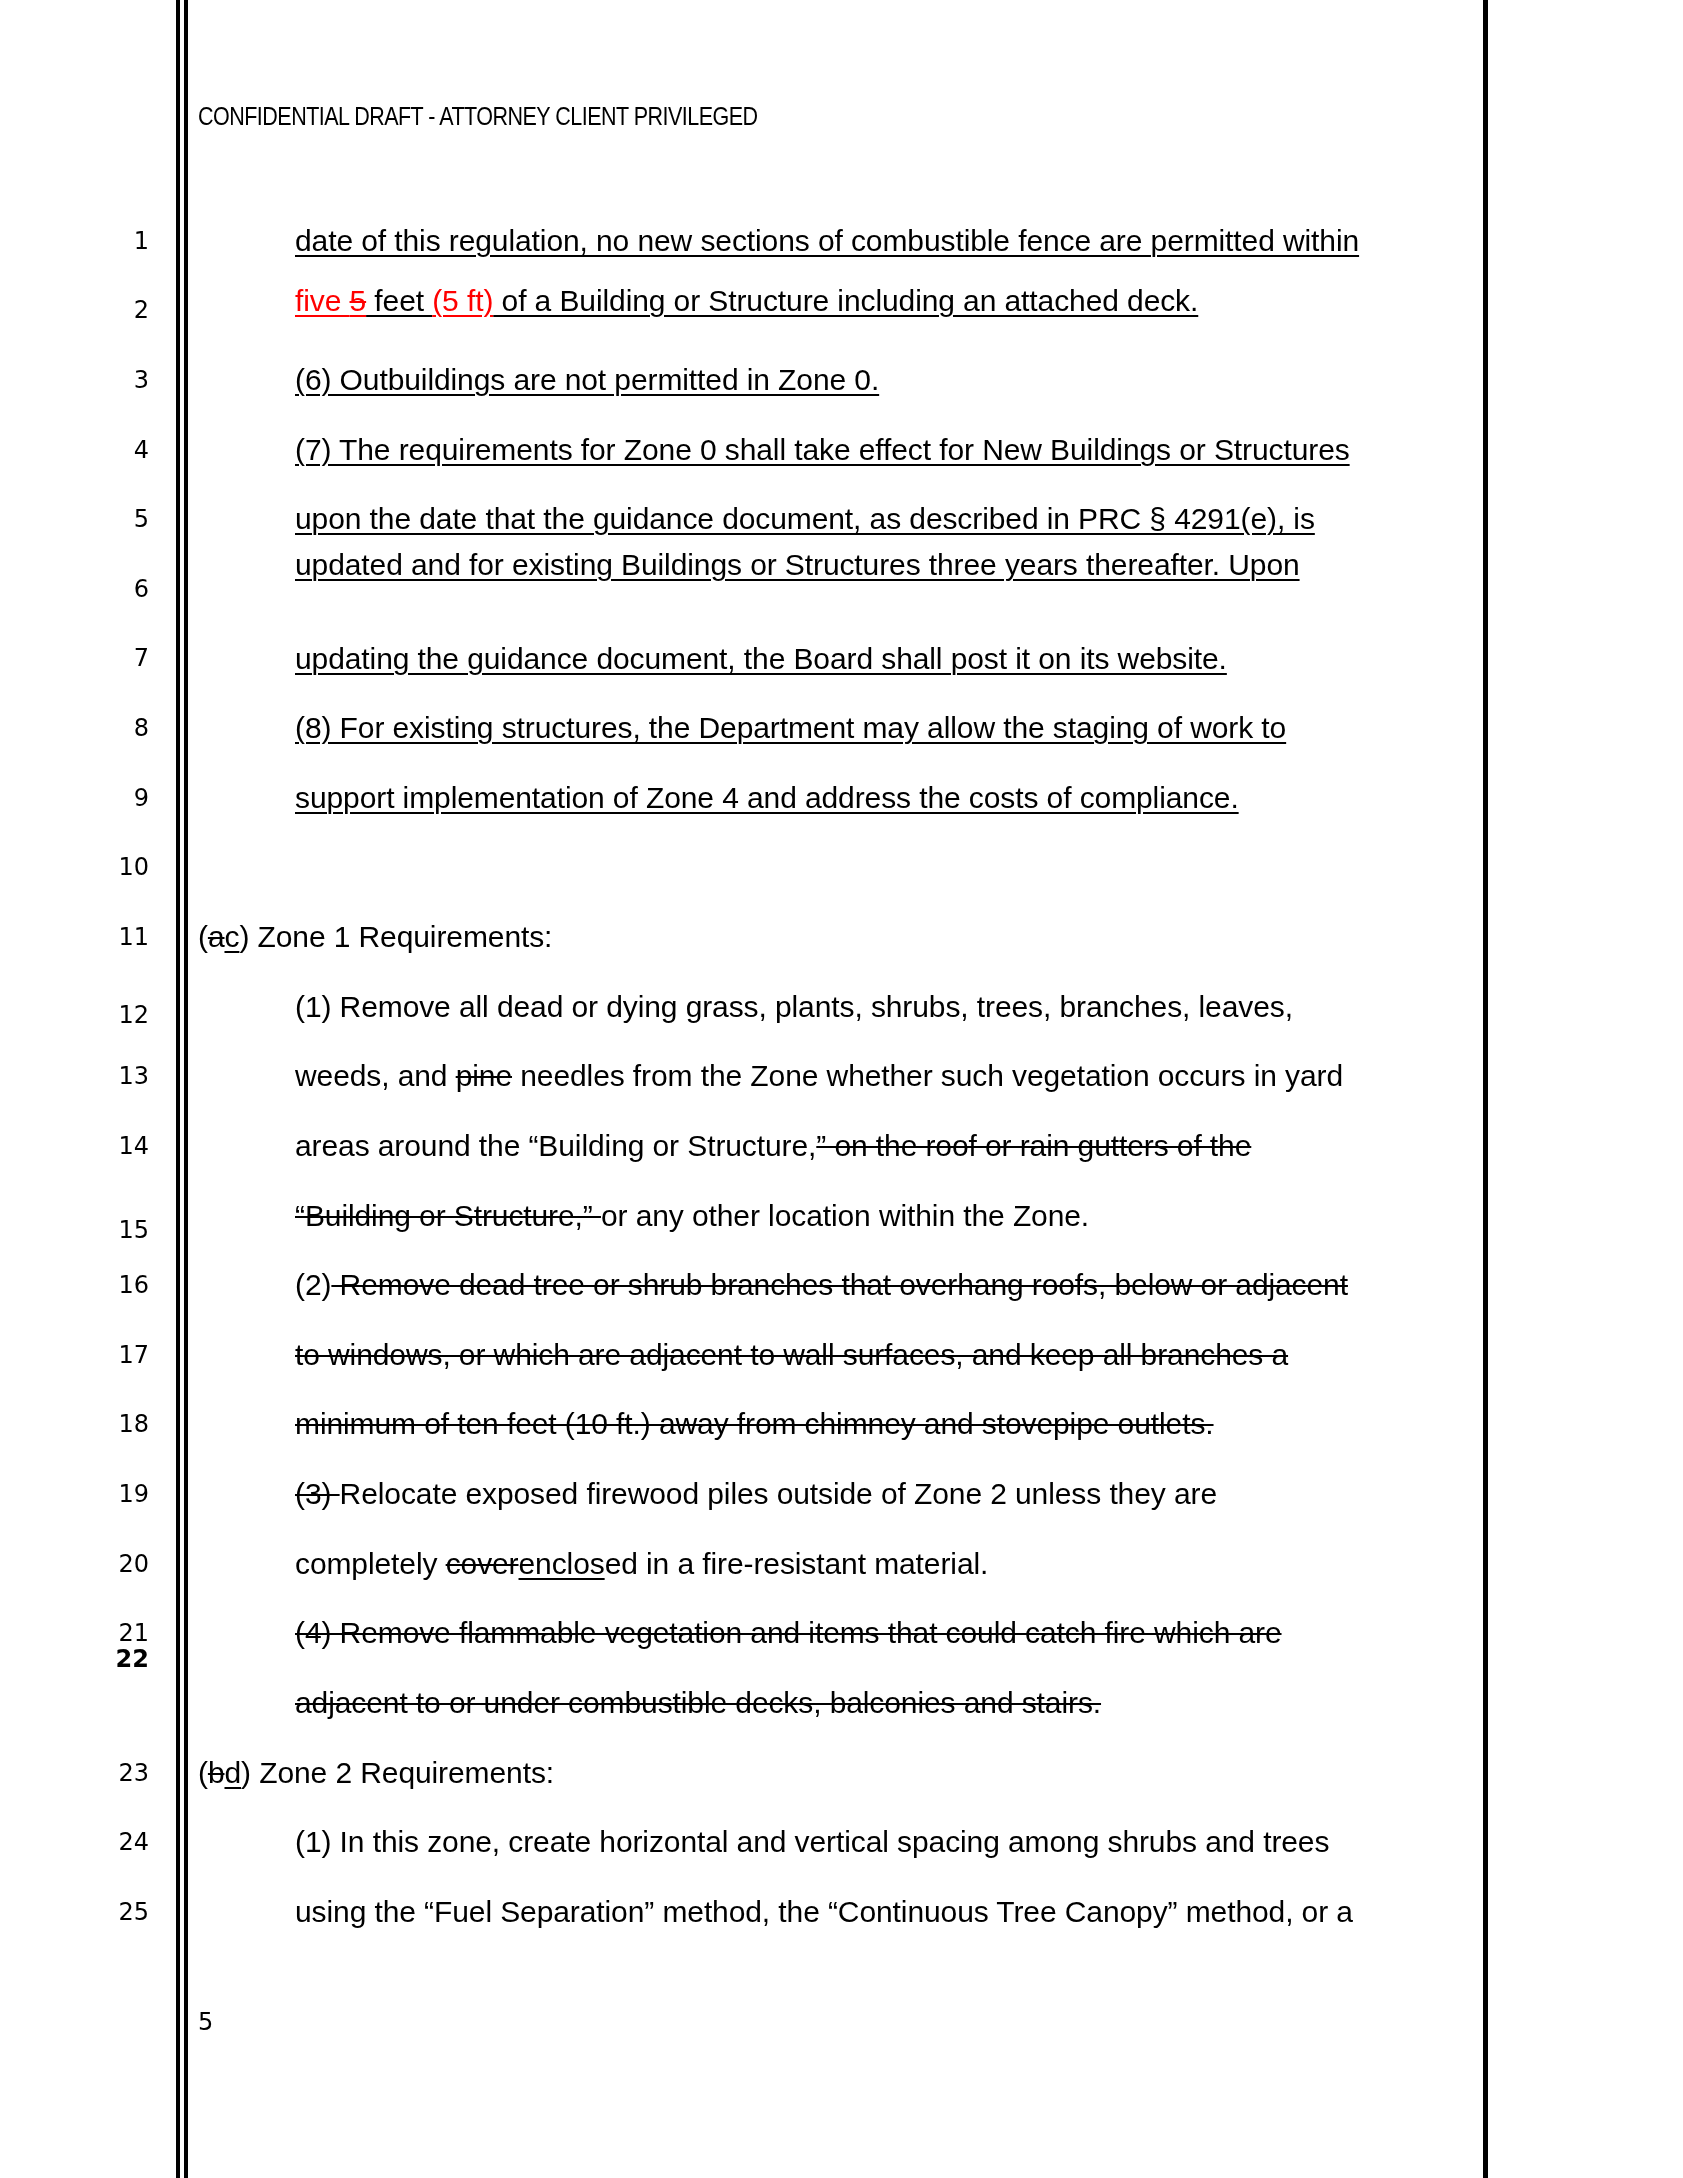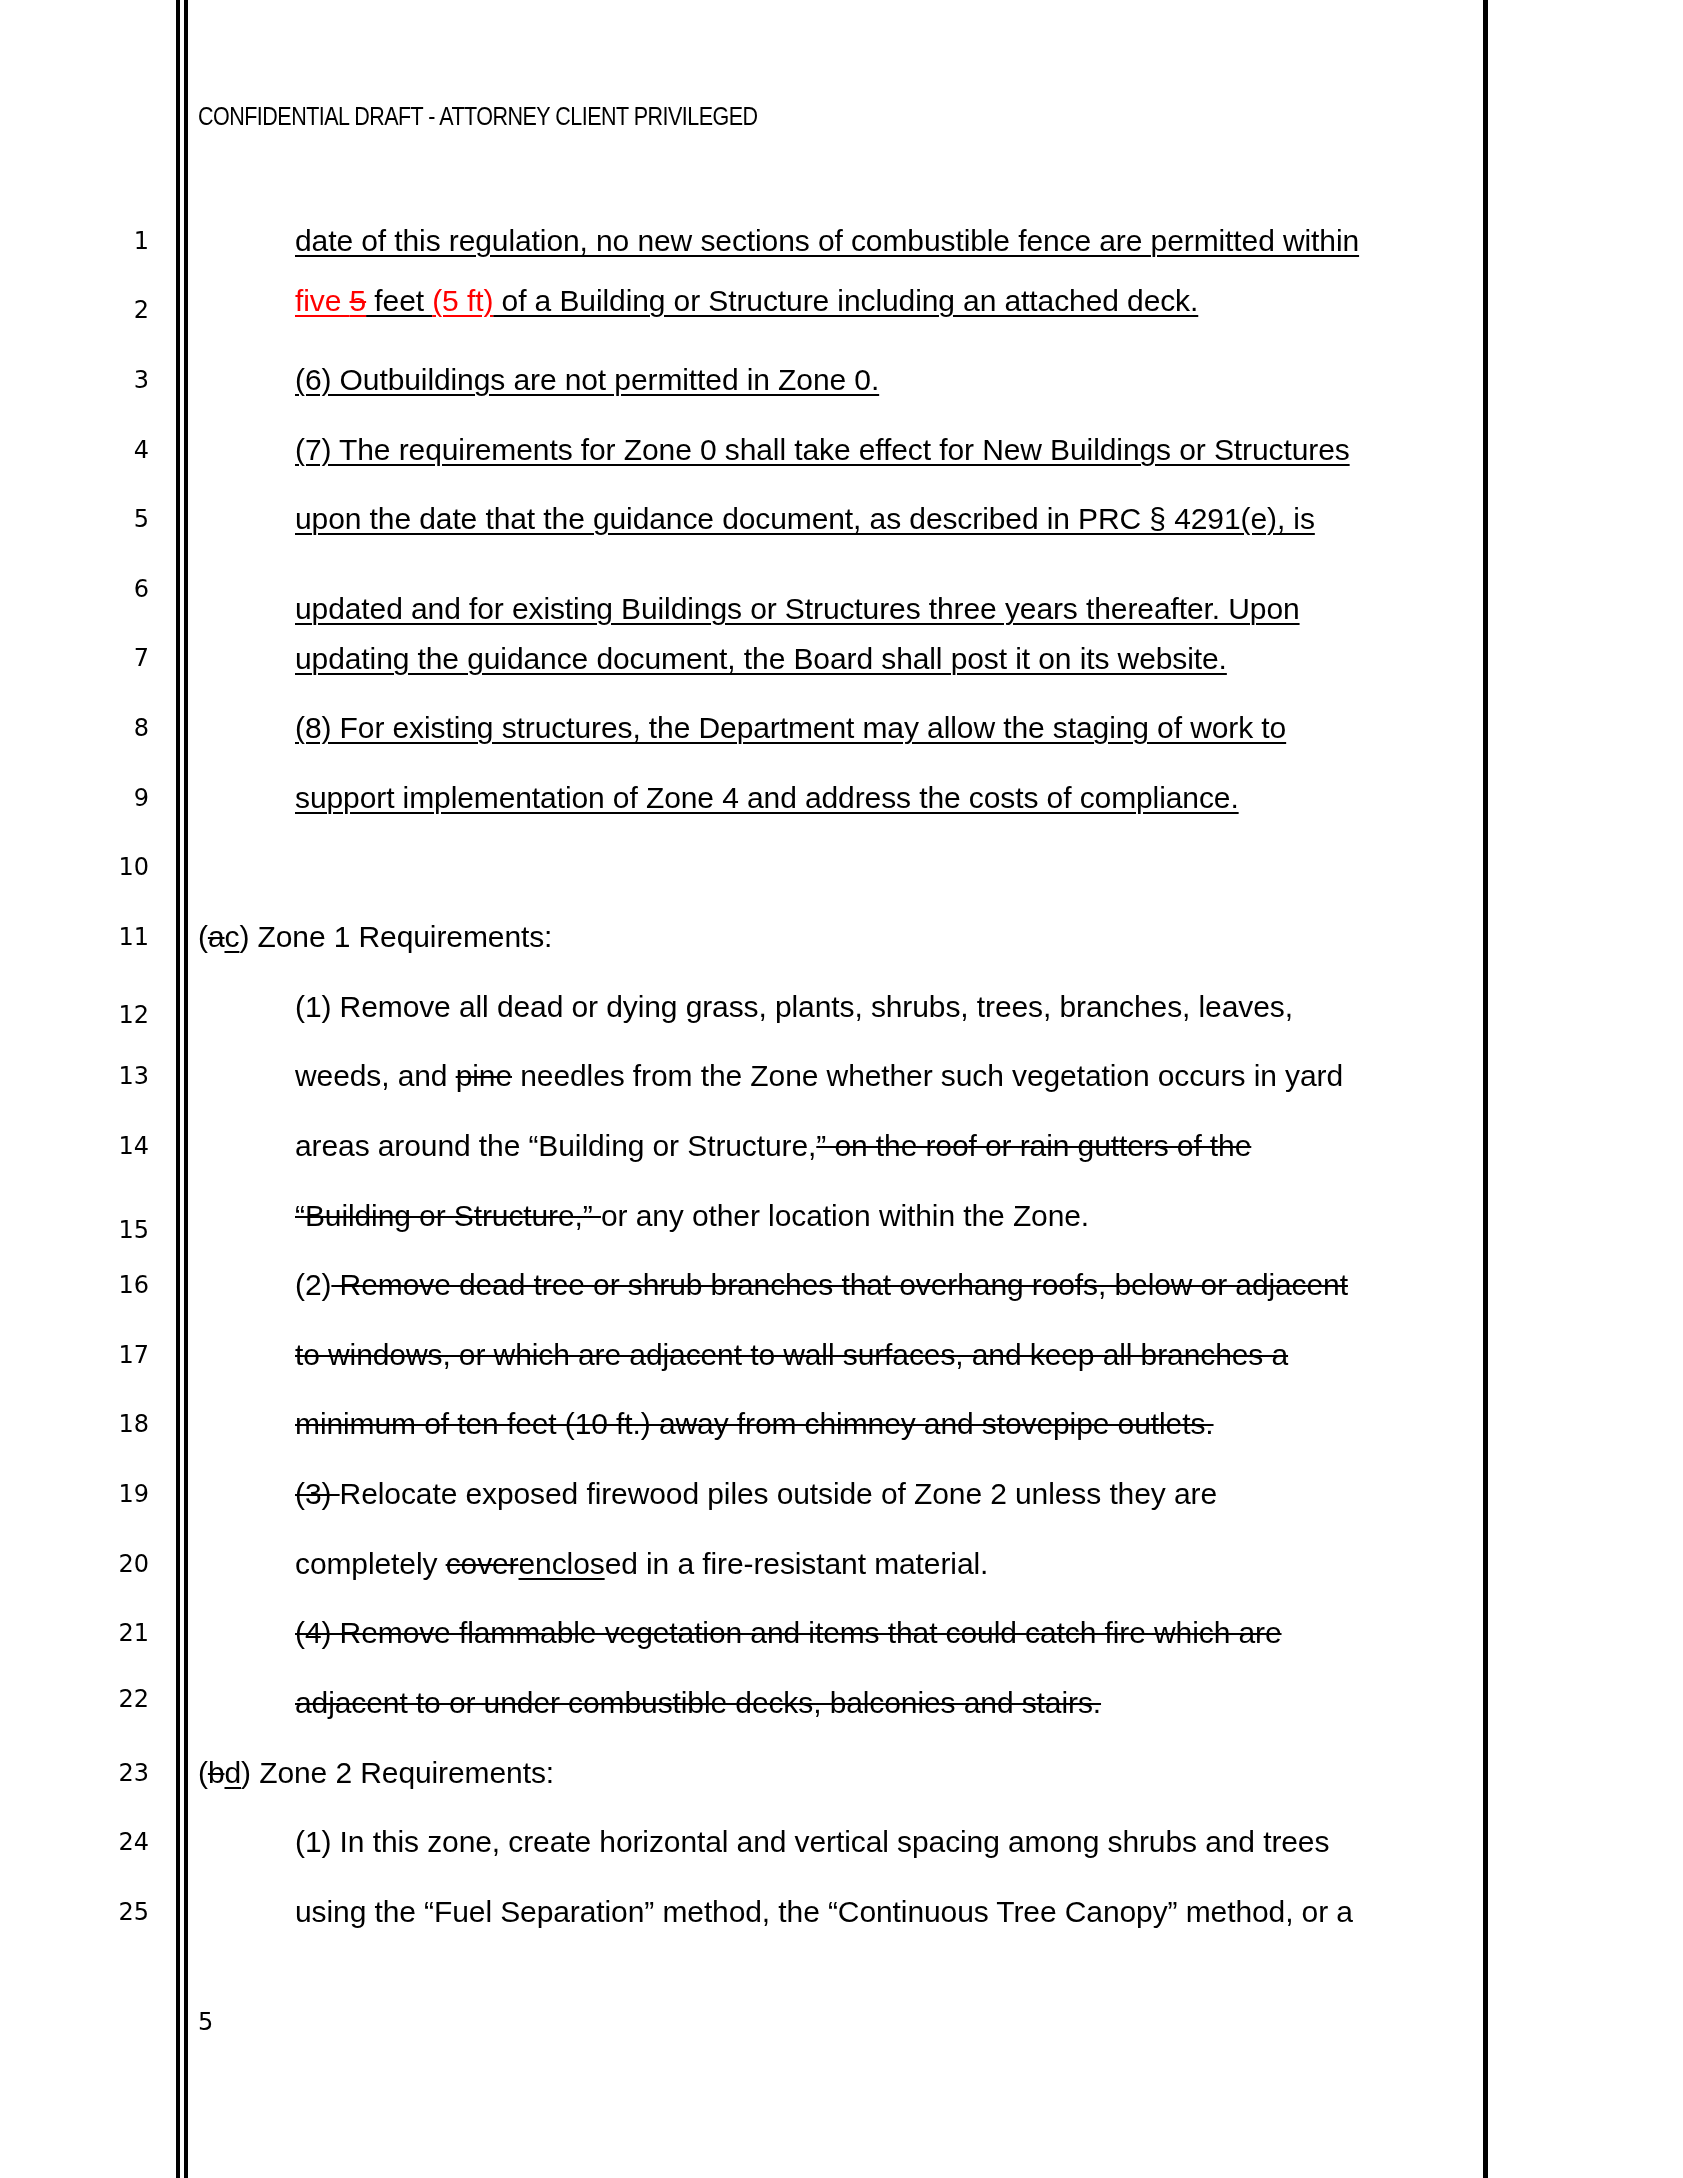--- a/index.html
+++ b/index.html
@@ -47,32 +47,32 @@
     <div class="lineno" style="top: 993px; margin-top: 8px;">12</div>
     <div class="lineno" style="top: 1062px;">13</div>
     <div class="lineno" style="top: 1132px;">14</div>
     <div class="lineno" style="top: 1216px;">15</div>
     <div class="lineno" style="top: 1271px;">16</div>
     <div class="lineno" style="top: 1341px;">17</div>
     <div class="lineno" style="top: 1410px;">18</div>
     <div class="lineno" style="top: 1480px;">19</div>
     <div class="lineno" style="top: 1550px;">20</div>
     <div class="lineno" style="top: 1619px;">21</div>
-    <div class="lineno" style="top: 1685px;">22</div>
+    <div class="lineno" style="top: 1645px; font-weight: bold;">22</div>
     <div class="lineno" style="top: 1759px;">23</div>
     <div class="lineno" style="top: 1828px;">24</div>
     <div class="lineno" style="top: 1898px;">25</div>
   </div>
 <div id="body-lines">
     <div class="line ind1" style="top: 224px;"><span class="ins" style="white-space: pre;">date of this regulation, no new sections of combustible fence are permitted within</span></div>
     <div class="line ind1" style="top: 284px;"><span class="ins red" style="white-space: pre;">five </span><span class="insdel red" style="white-space: pre;">5</span><span class="ins" style="white-space: pre;"> feet </span><span class="ins red" style="white-space: pre;">(5 ft)</span><span class="ins" style="white-space: pre;"> of a Building or Structure including an attached deck.</span></div>
     <div class="line ind1" style="top: 363px;"><span class="ins" style="white-space: pre;">(6) Outbuildings are not permitted in Zone 0.</span></div>
     <div class="line ind1" style="top: 433px;"><span class="ins" style="white-space: pre;">(7) The requirements for Zone 0 shall take effect for New Buildings or Structures</span></div>
     <div class="line ind1" style="top: 502px;"><span class="ins" style="white-space: pre;">upon the date that the guidance document, as described in PRC § 4291(e), is</span></div>
-    <div class="line ind1" style="top: 592px; text-align: right;"><span class="ins" style="white-space: pre;">updated and for existing Buildings or Structures three years thereafter. Upon</span></div>
+    <div class="line ind1" style="top: 548px; text-align: right;"><span class="ins" style="white-space: pre;">updated and for existing Buildings or Structures three years thereafter. Upon</span></div>
     <div class="line ind1" style="top: 642px;"><span class="ins" style="white-space: pre;">updating the guidance document, the Board shall post it on its website.</span></div>
     <div class="line ind1" style="top: 711px;"><span class="ins" style="white-space: pre;">(8) For existing structures, the Department may allow the staging of work to</span></div>
     <div class="line ind1" style="top: 781px;"><span class="ins" style="white-space: pre;">support implementation of Zone 4 and address the costs of compliance.</span></div>
     <div class="line ind1" style="top: 850px;"></div>
     <div class="line ind0" style="top: 920px;"><span class="" style="white-space: pre;">(</span><span class="del" style="white-space: pre;">a</span><span class="ins" style="white-space: pre;">c</span><span class="" style="white-space: pre;">) Zone 1 Requirements:</span></div>
     <div class="line ind1" style="top: 990px;"><span class="" style="white-space: pre;">(1) Remove all dead or dying grass, plants, shrubs, trees, branches, leaves,</span></div>
     <div class="line ind1" style="top: 1059px;"><span class="" style="white-space: pre;">weeds, and </span><span class="del" style="white-space: pre;">pine</span><span class="" style="white-space: pre;"> needles from the Zone whether such vegetation occurs in yard</span></div>
     <div class="line ind1" style="top: 1129px;"><span class="" style="white-space: pre;">areas around the “Building or Structure,</span><span class="del" style="white-space: pre;">” on the roof or rain gutters of the</span></div>
     <div class="line ind1" style="top: 1199px;"><span class="del" style="white-space: pre;">“Building or Structure,” </span><span class="" style="white-space: pre;">or any other location within the Zone.</span></div>
     <div class="line ind1" style="top: 1268px;"><span class="" style="white-space: pre;">(2)</span><span class="del" style="white-space: pre;"> Remove dead tree or shrub branches that overhang roofs, below or adjacent</span></div>

